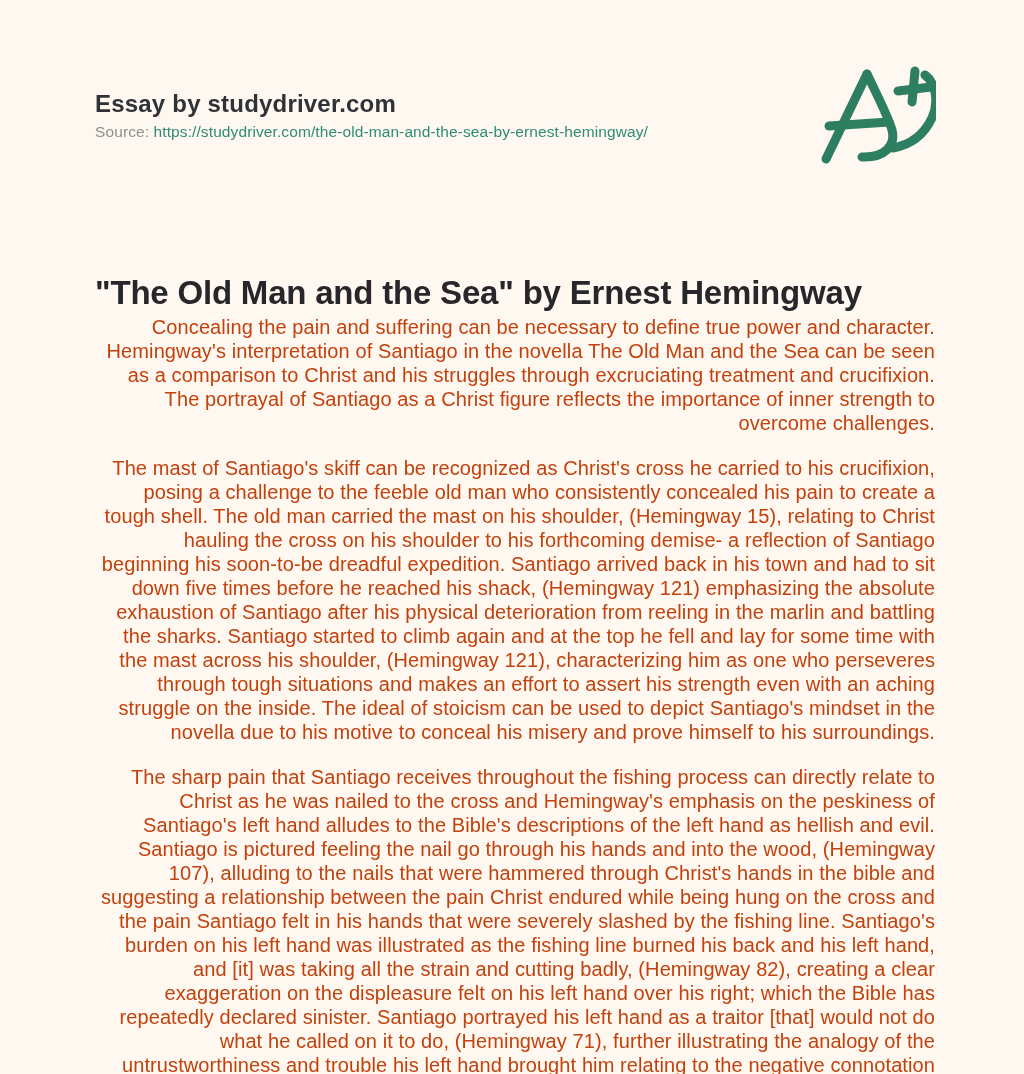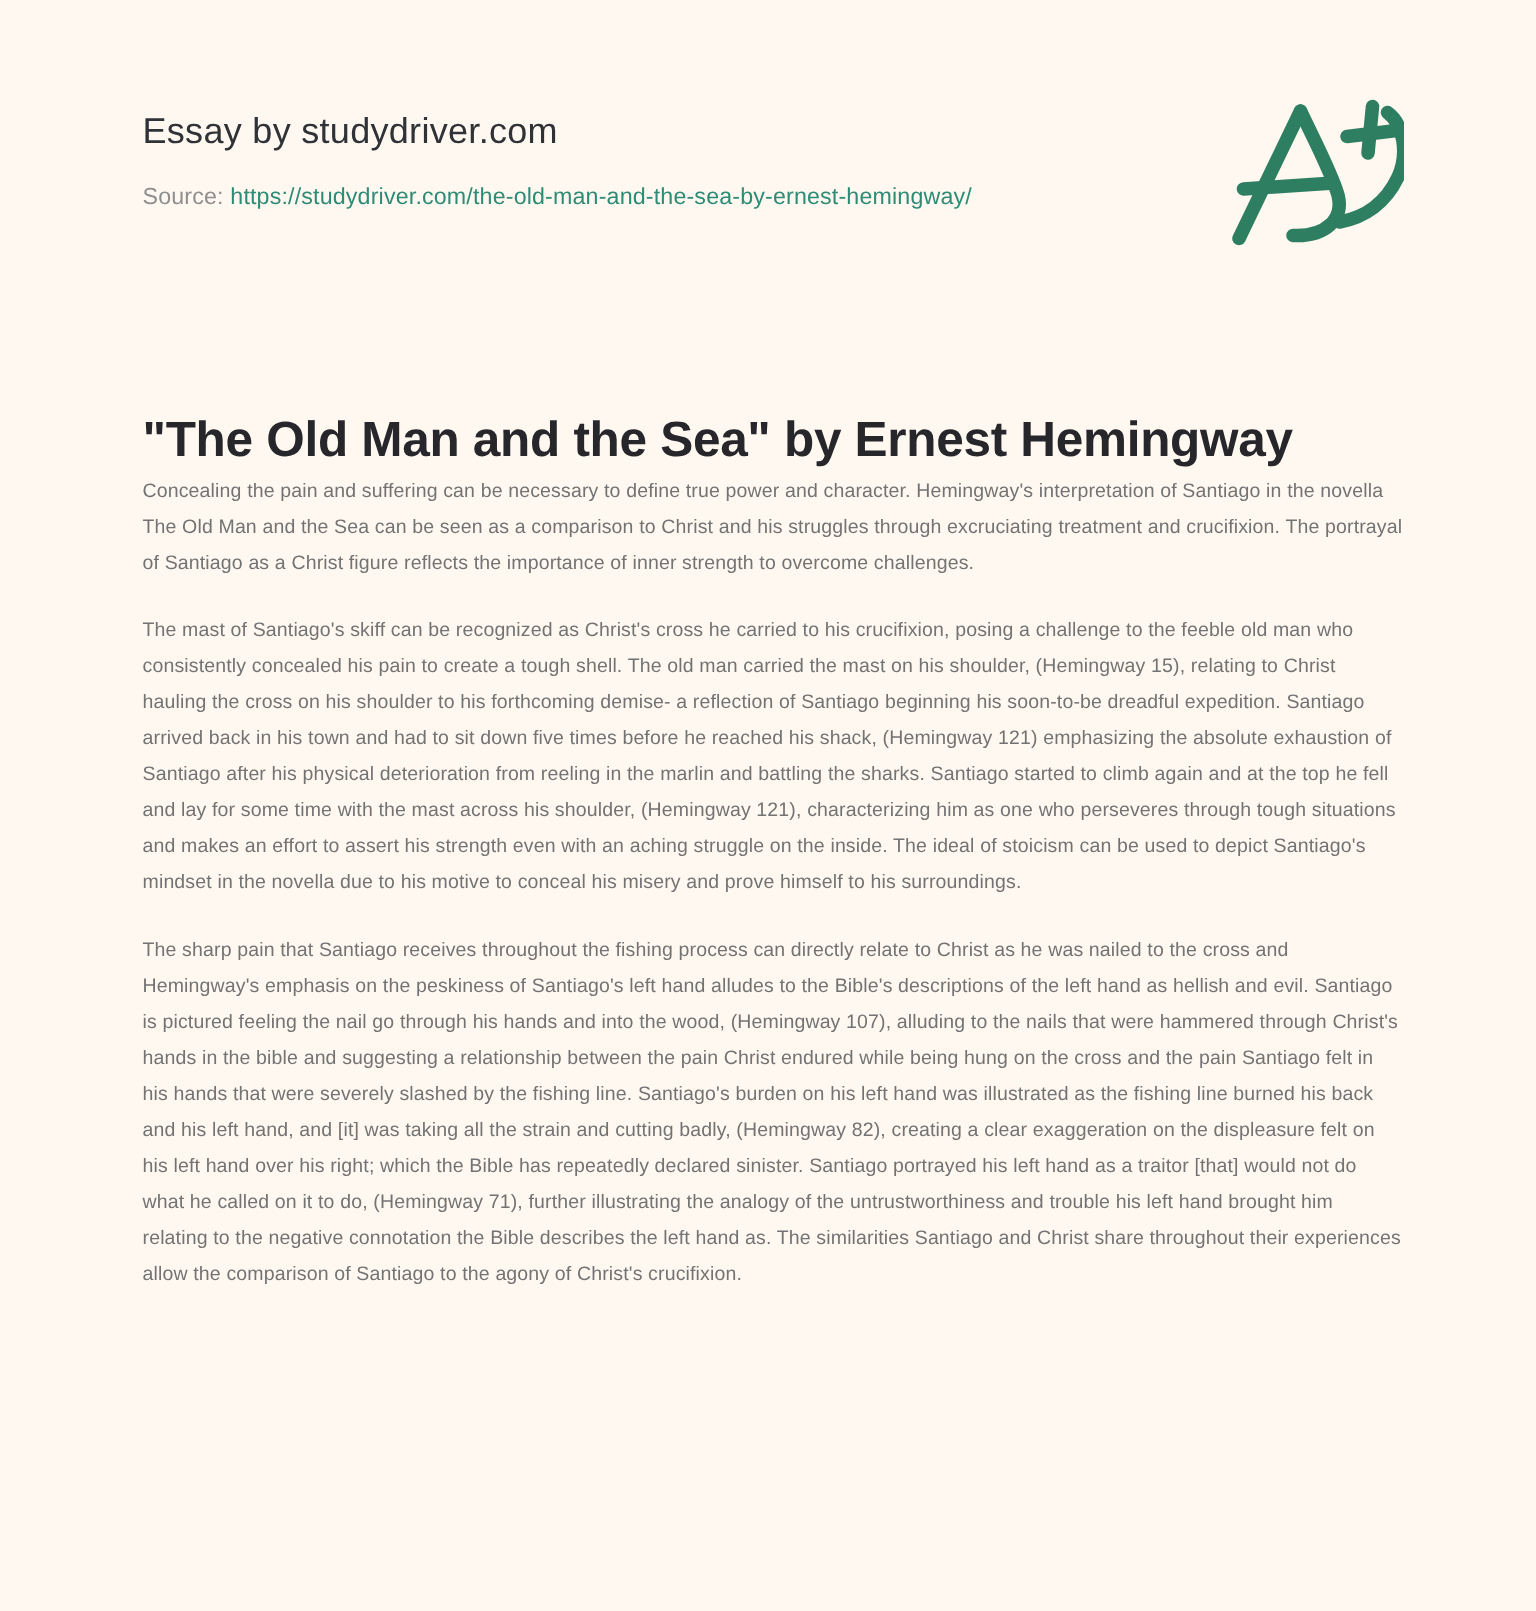--- a/index.html
+++ b/index.html
@@ -12,23 +12,23 @@
   .page {
     position: relative;
     width: 1024px;
     height: 1074px;
     background: #FFF8F0;
     overflow: hidden;
   }
   .header-title {
     position: absolute;
     left: 95px;
-    top: 74px;
+    top: 90px;
     font-size: 24px;
-    font-weight: 400;
+    font-weight: 700;
     color: #2F3237;
     letter-spacing: 0.2px;
   }
   .source-line {
     position: absolute;
     left: 95px;
     top: 123px;
     font-size: 15.5px;
     letter-spacing: 0.1px;
     white-space: nowrap;
@@ -59,25 +59,25 @@
     white-space: nowrap;
   }
   .essay-body {
     position: absolute;
     left: 95px;
     top: 315px;
     width: 840px;
   }
   .essay-body p {
     margin: 0 0 21px 0;
-    font-size: 13px;
+    font-size: 20px;
     line-height: 24px;
-    color: #737373;
+    color: #c2410c;
     letter-spacing: 0.1px;
-    text-align: left;
+    text-align: right;
   }
 </style>
 </head>
 <body>
 
 <div class="page">
 
   <div class="header-title">Essay by studydriver.com</div>
 
   <div class="source-line">

